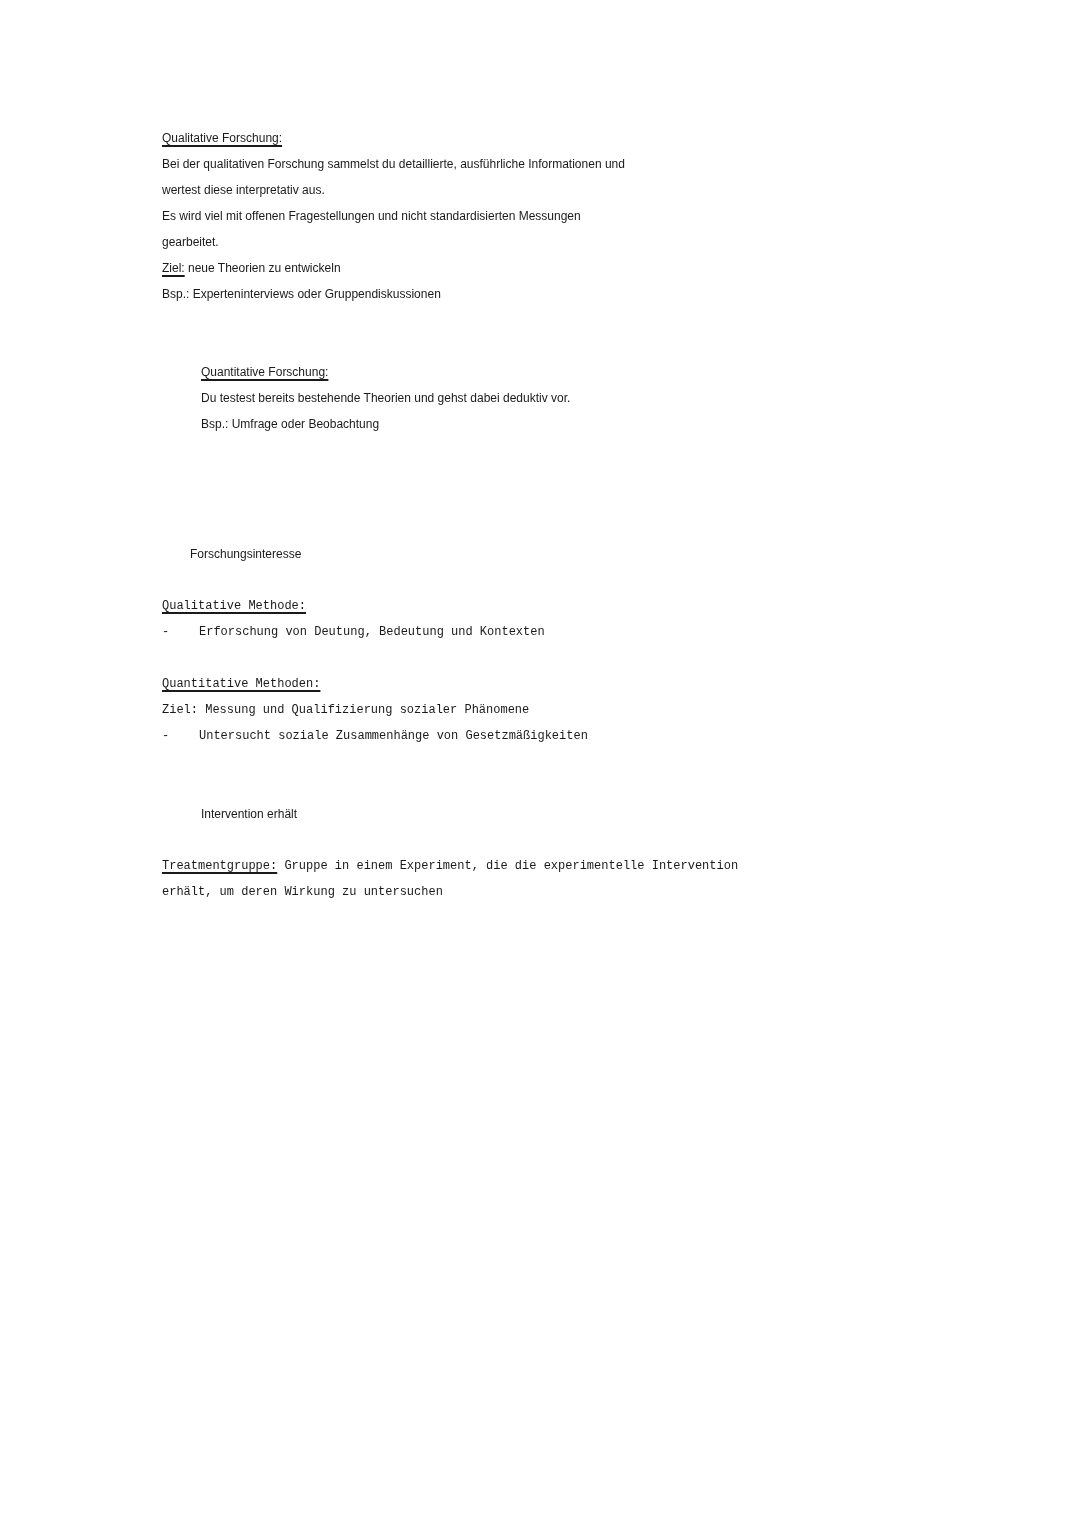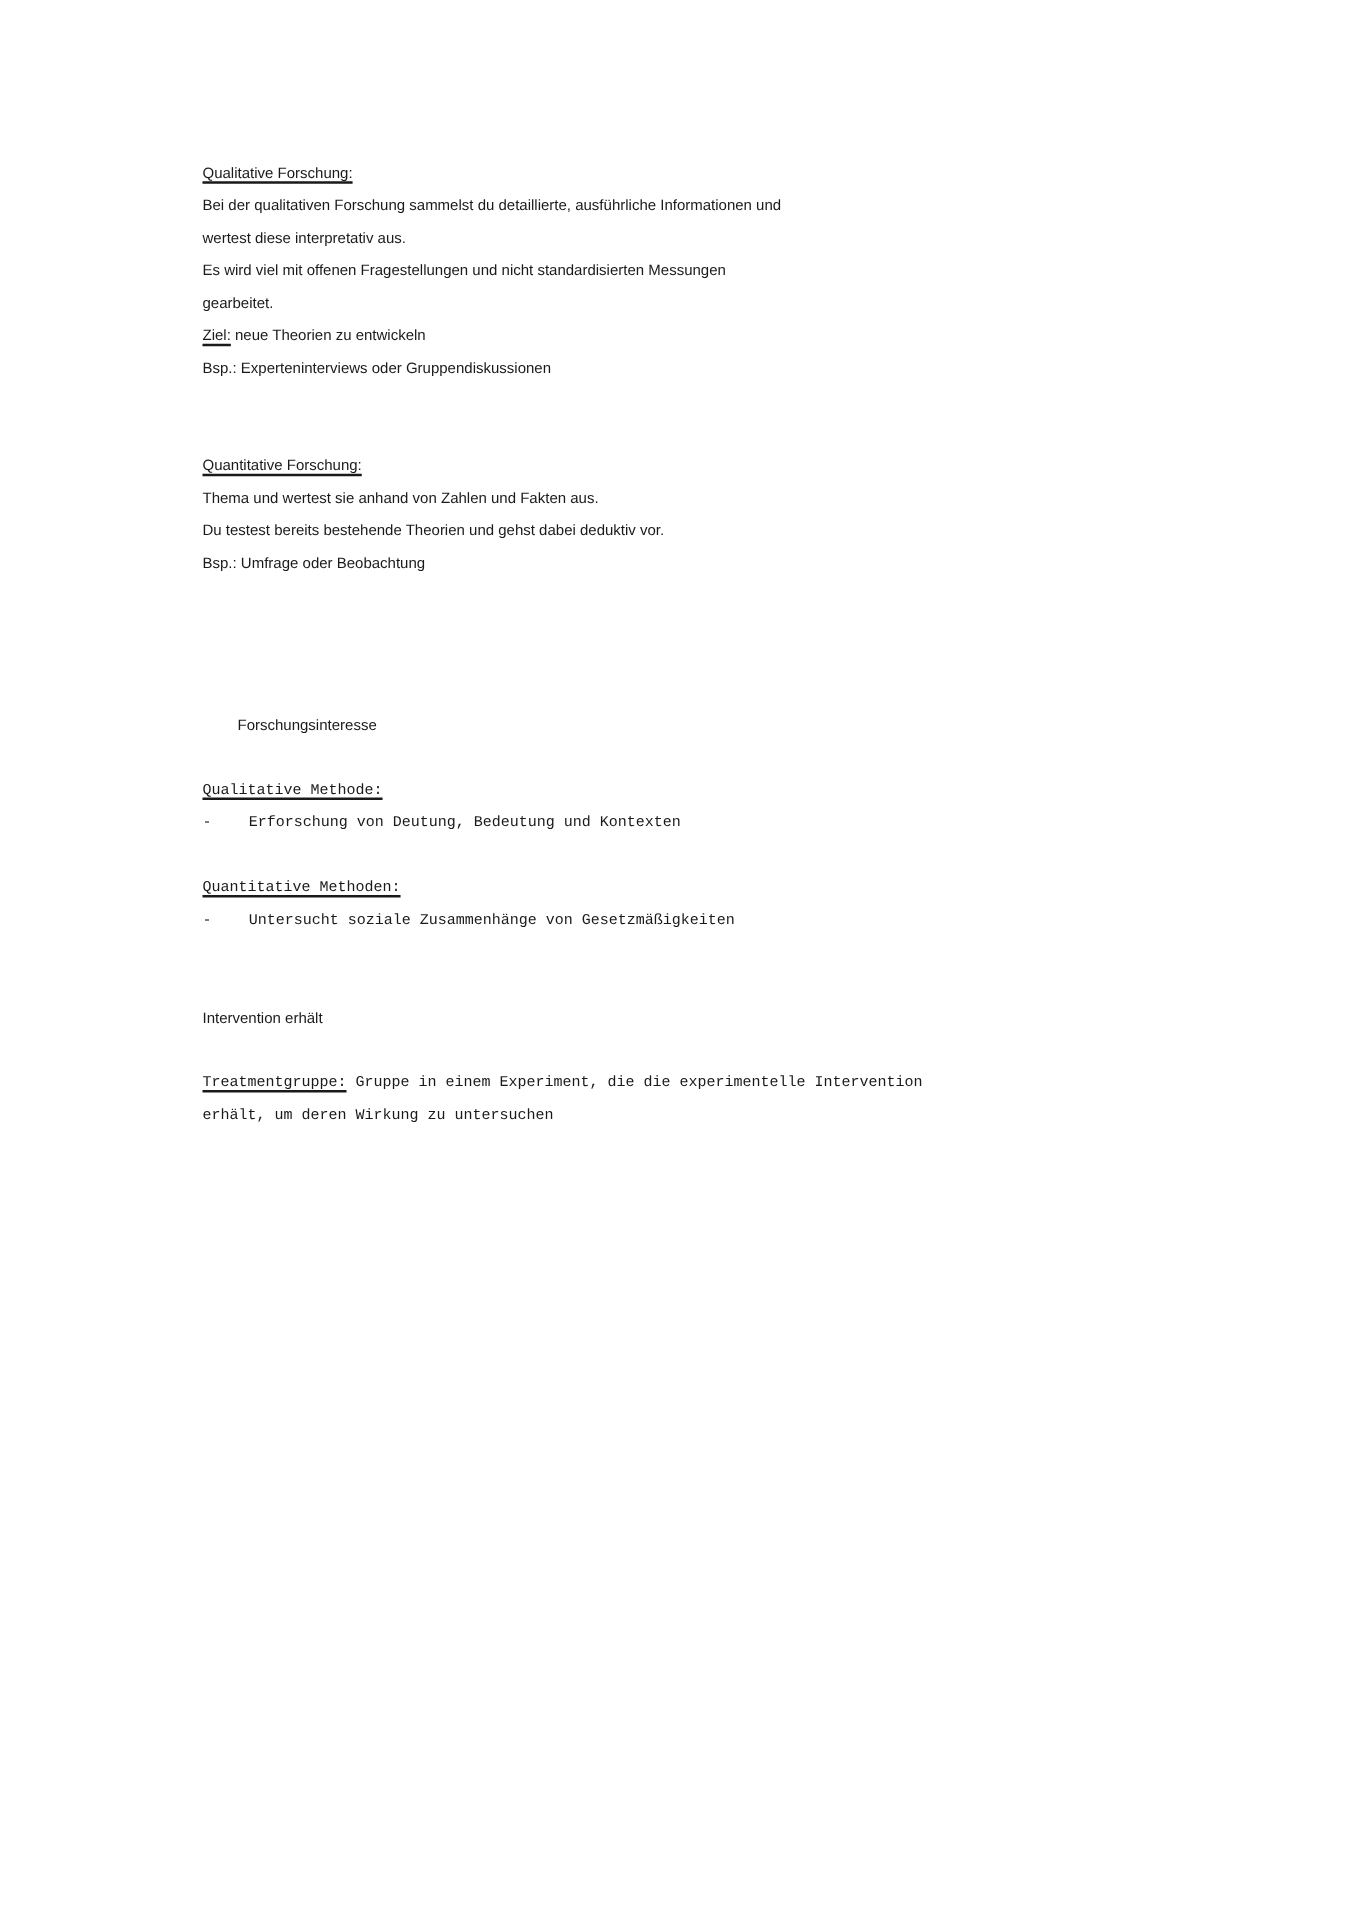--- a/index.html
+++ b/index.html
@@ -33,57 +33,57 @@
     text-decoration: underline;
     text-decoration-thickness: 1.6px;
     text-underline-offset: 2.5px;
   }
   .dash {
     display: inline-block;
     width: 37px;
   }
   section { margin: 0; padding: 0; }
   .gap-1 { margin-top: 26px; font-family: Liberation Mono, monospace; }
-  .gap-2 { margin-top: 52px; }
+  .gap-2 { margin-top: 52px; margin-left: 39px; }
   .gap-4 { margin-top: 104px; margin-left: 28px; }
 </style>
 </head>
 <body>
 
 <div class="page">
   <div class="doc">
 
     <section>
       <div class="line"><span class="ul">Qualitative Forschung:</span><span></span></div>
       <div class="line"><span>Bei der qualitativen Forschung sammelst du detaillierte, ausführliche Informationen und</span></div>
       <div class="line"><span>wertest diese interpretativ aus.</span></div>
       <div class="line"><span>Es wird viel mit offenen Fragestellungen und nicht standardisierten Messungen</span></div>
       <div class="line"><span>gearbeitet.</span></div>
       <div class="line"><span class="ul">Ziel:</span><span> neue Theorien zu entwickeln</span></div>
       <div class="line"><span>Bsp.: Experteninterviews oder Gruppendiskussionen</span></div>
     </section>
 
     <section class="gap-2">
       <div class="line"><span class="ul">Quantitative Forschung:</span><span></span></div>
-      <div class="line"><span>Thema und wertest sie anhand von Zahlen und Fakten aus.</span></div>
       <div class="line"><span>Du testest bereits bestehende Theorien und gehst dabei deduktiv vor.</span></div>
       <div class="line"><span>Bsp.: Umfrage oder Beobachtung</span></div>
     </section>
 
     <section class="gap-4">
       <div class="line"><span>Forschungsinteresse</span></div>
     </section>
 
     <section class="gap-1">
       <div class="line"><span class="ul">Qualitative Methode:</span><span></span></div>
       <div class="line"><span class="dash">-</span><span>Erforschung von Deutung, Bedeutung und Kontexten</span></div>
     </section>
 
     <section class="gap-1">
       <div class="line"><span class="ul">Quantitative Methoden:</span><span></span></div>
+      <div class="line"><span>Ziel: Messung und Qualifizierung sozialer Phänomene</span></div>
       <div class="line"><span class="dash">-</span><span>Untersucht soziale Zusammenhänge von Gesetzmäßigkeiten</span></div>
     </section>
 
     <section class="gap-2">
       <div class="line"><span>Intervention erhält</span></div>
     </section>
 
     <section class="gap-1">
       <div class="line"><span class="ul">Treatmentgruppe:</span><span> Gruppe in einem Experiment, die die experimentelle Intervention</span></div>
       <div class="line"><span>erhält, um deren Wirkung zu untersuchen</span></div>

